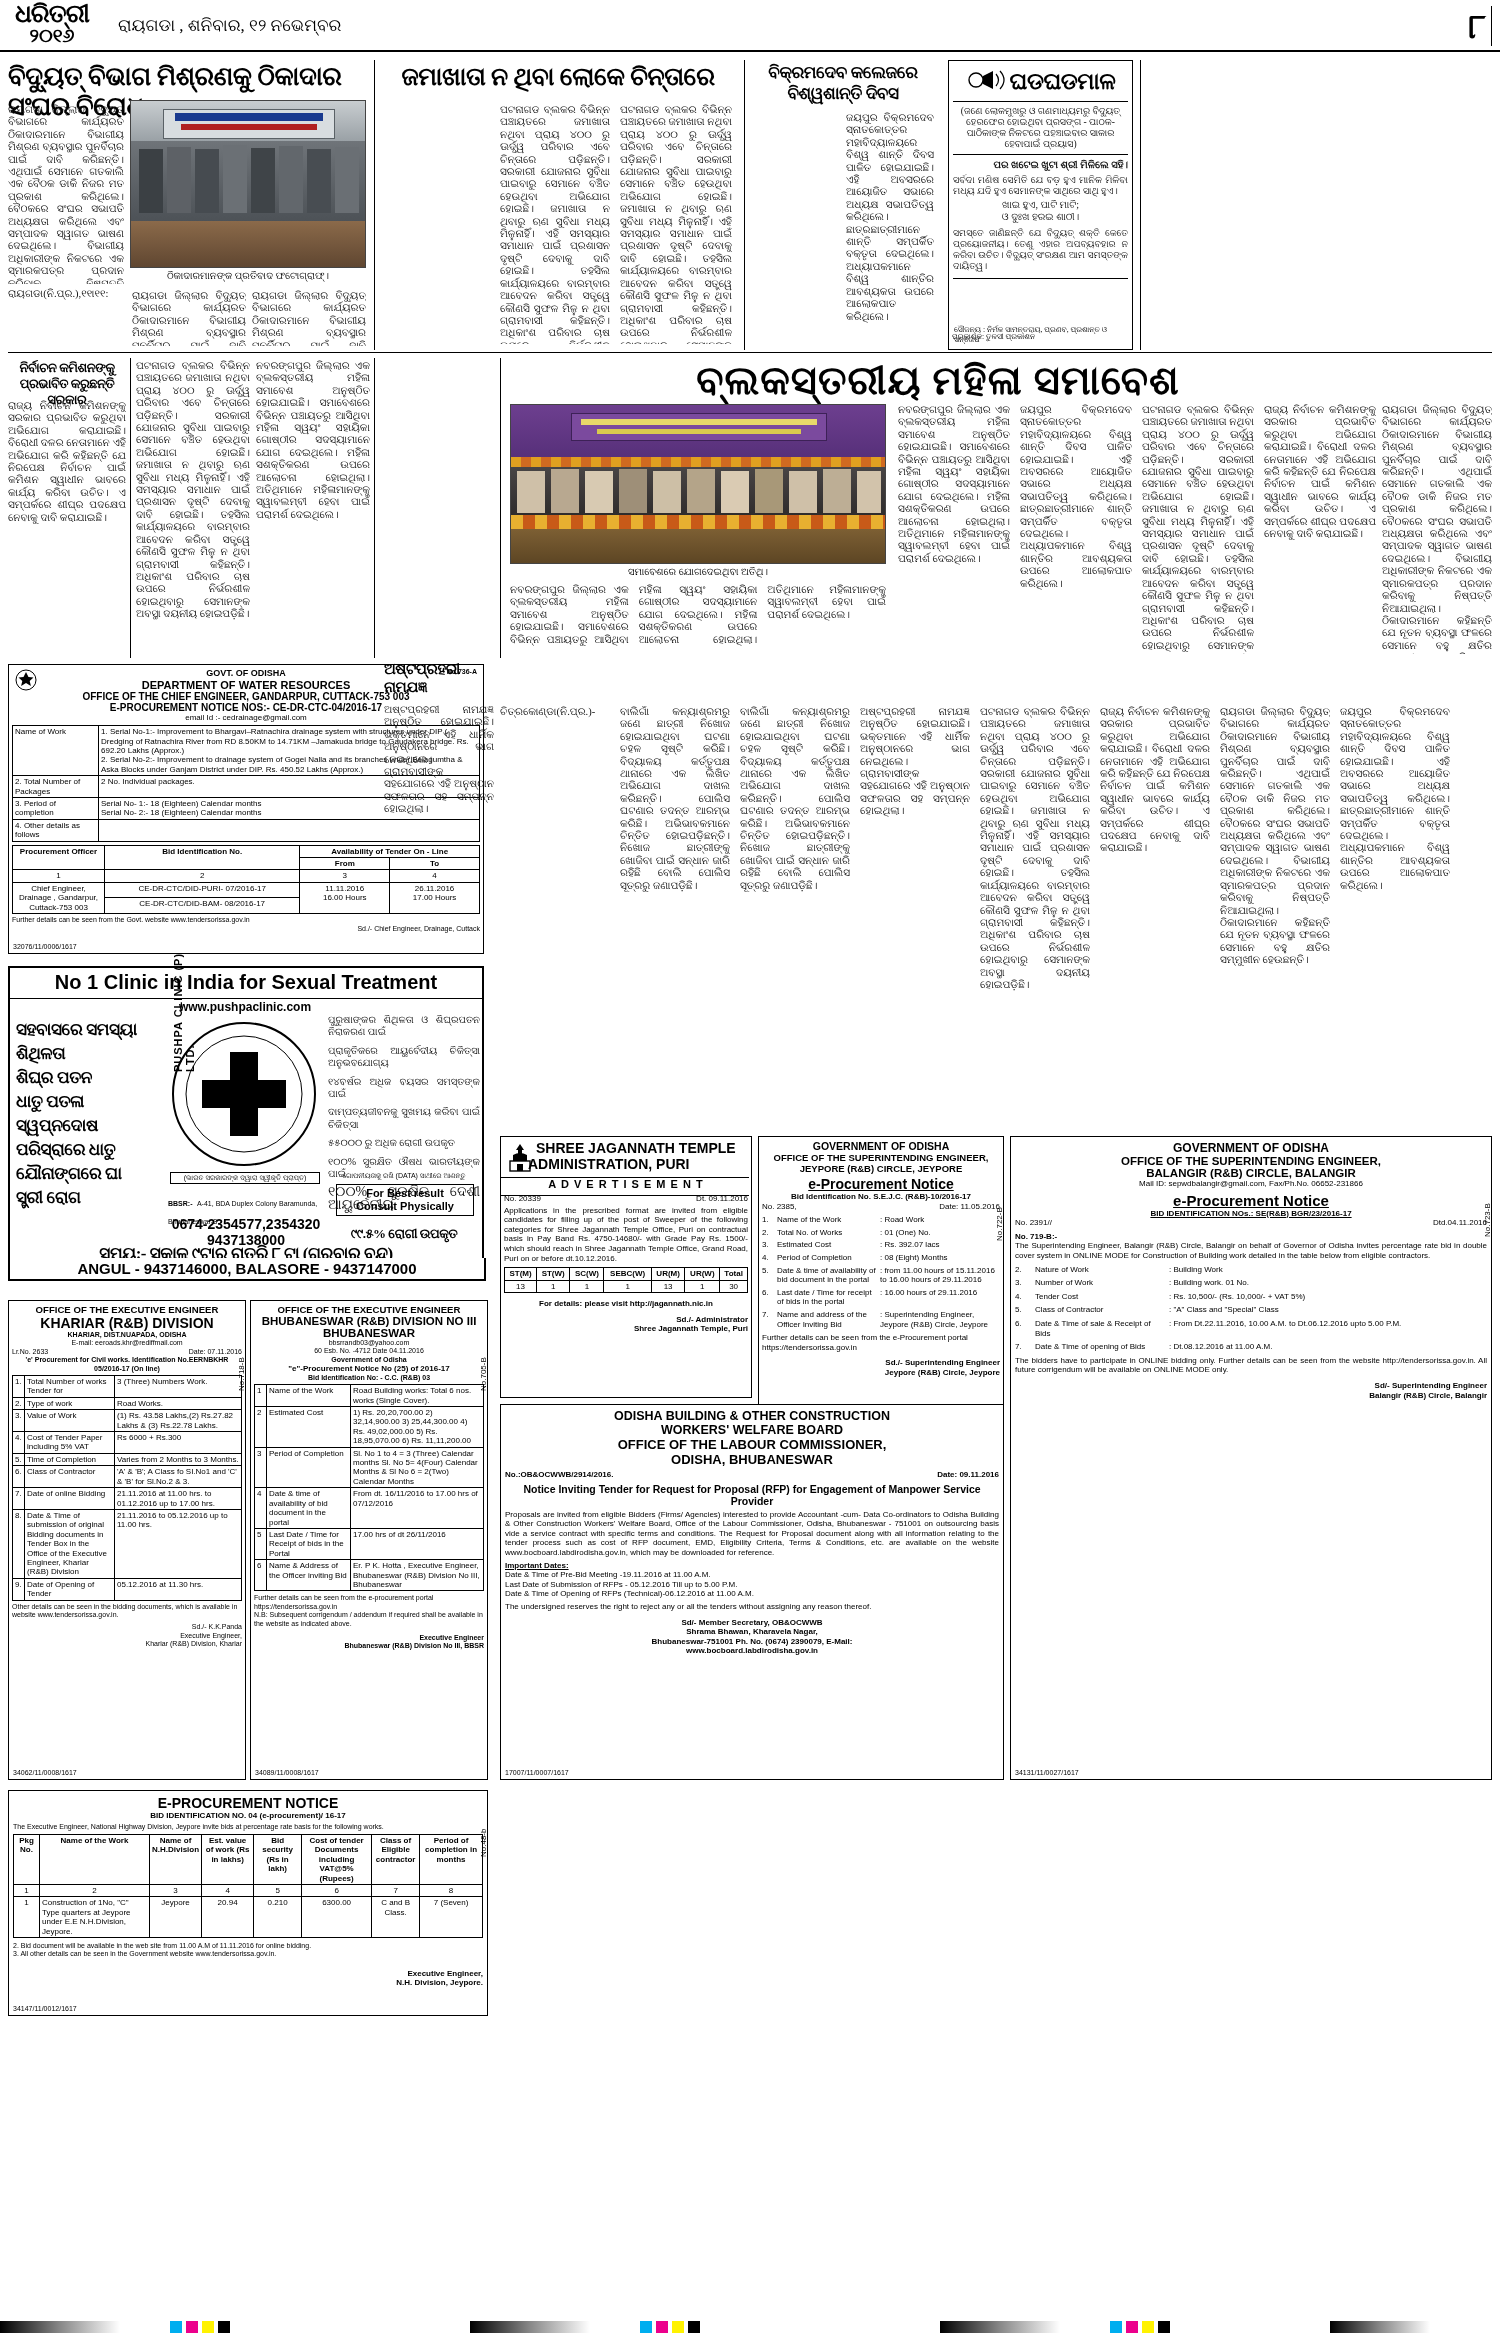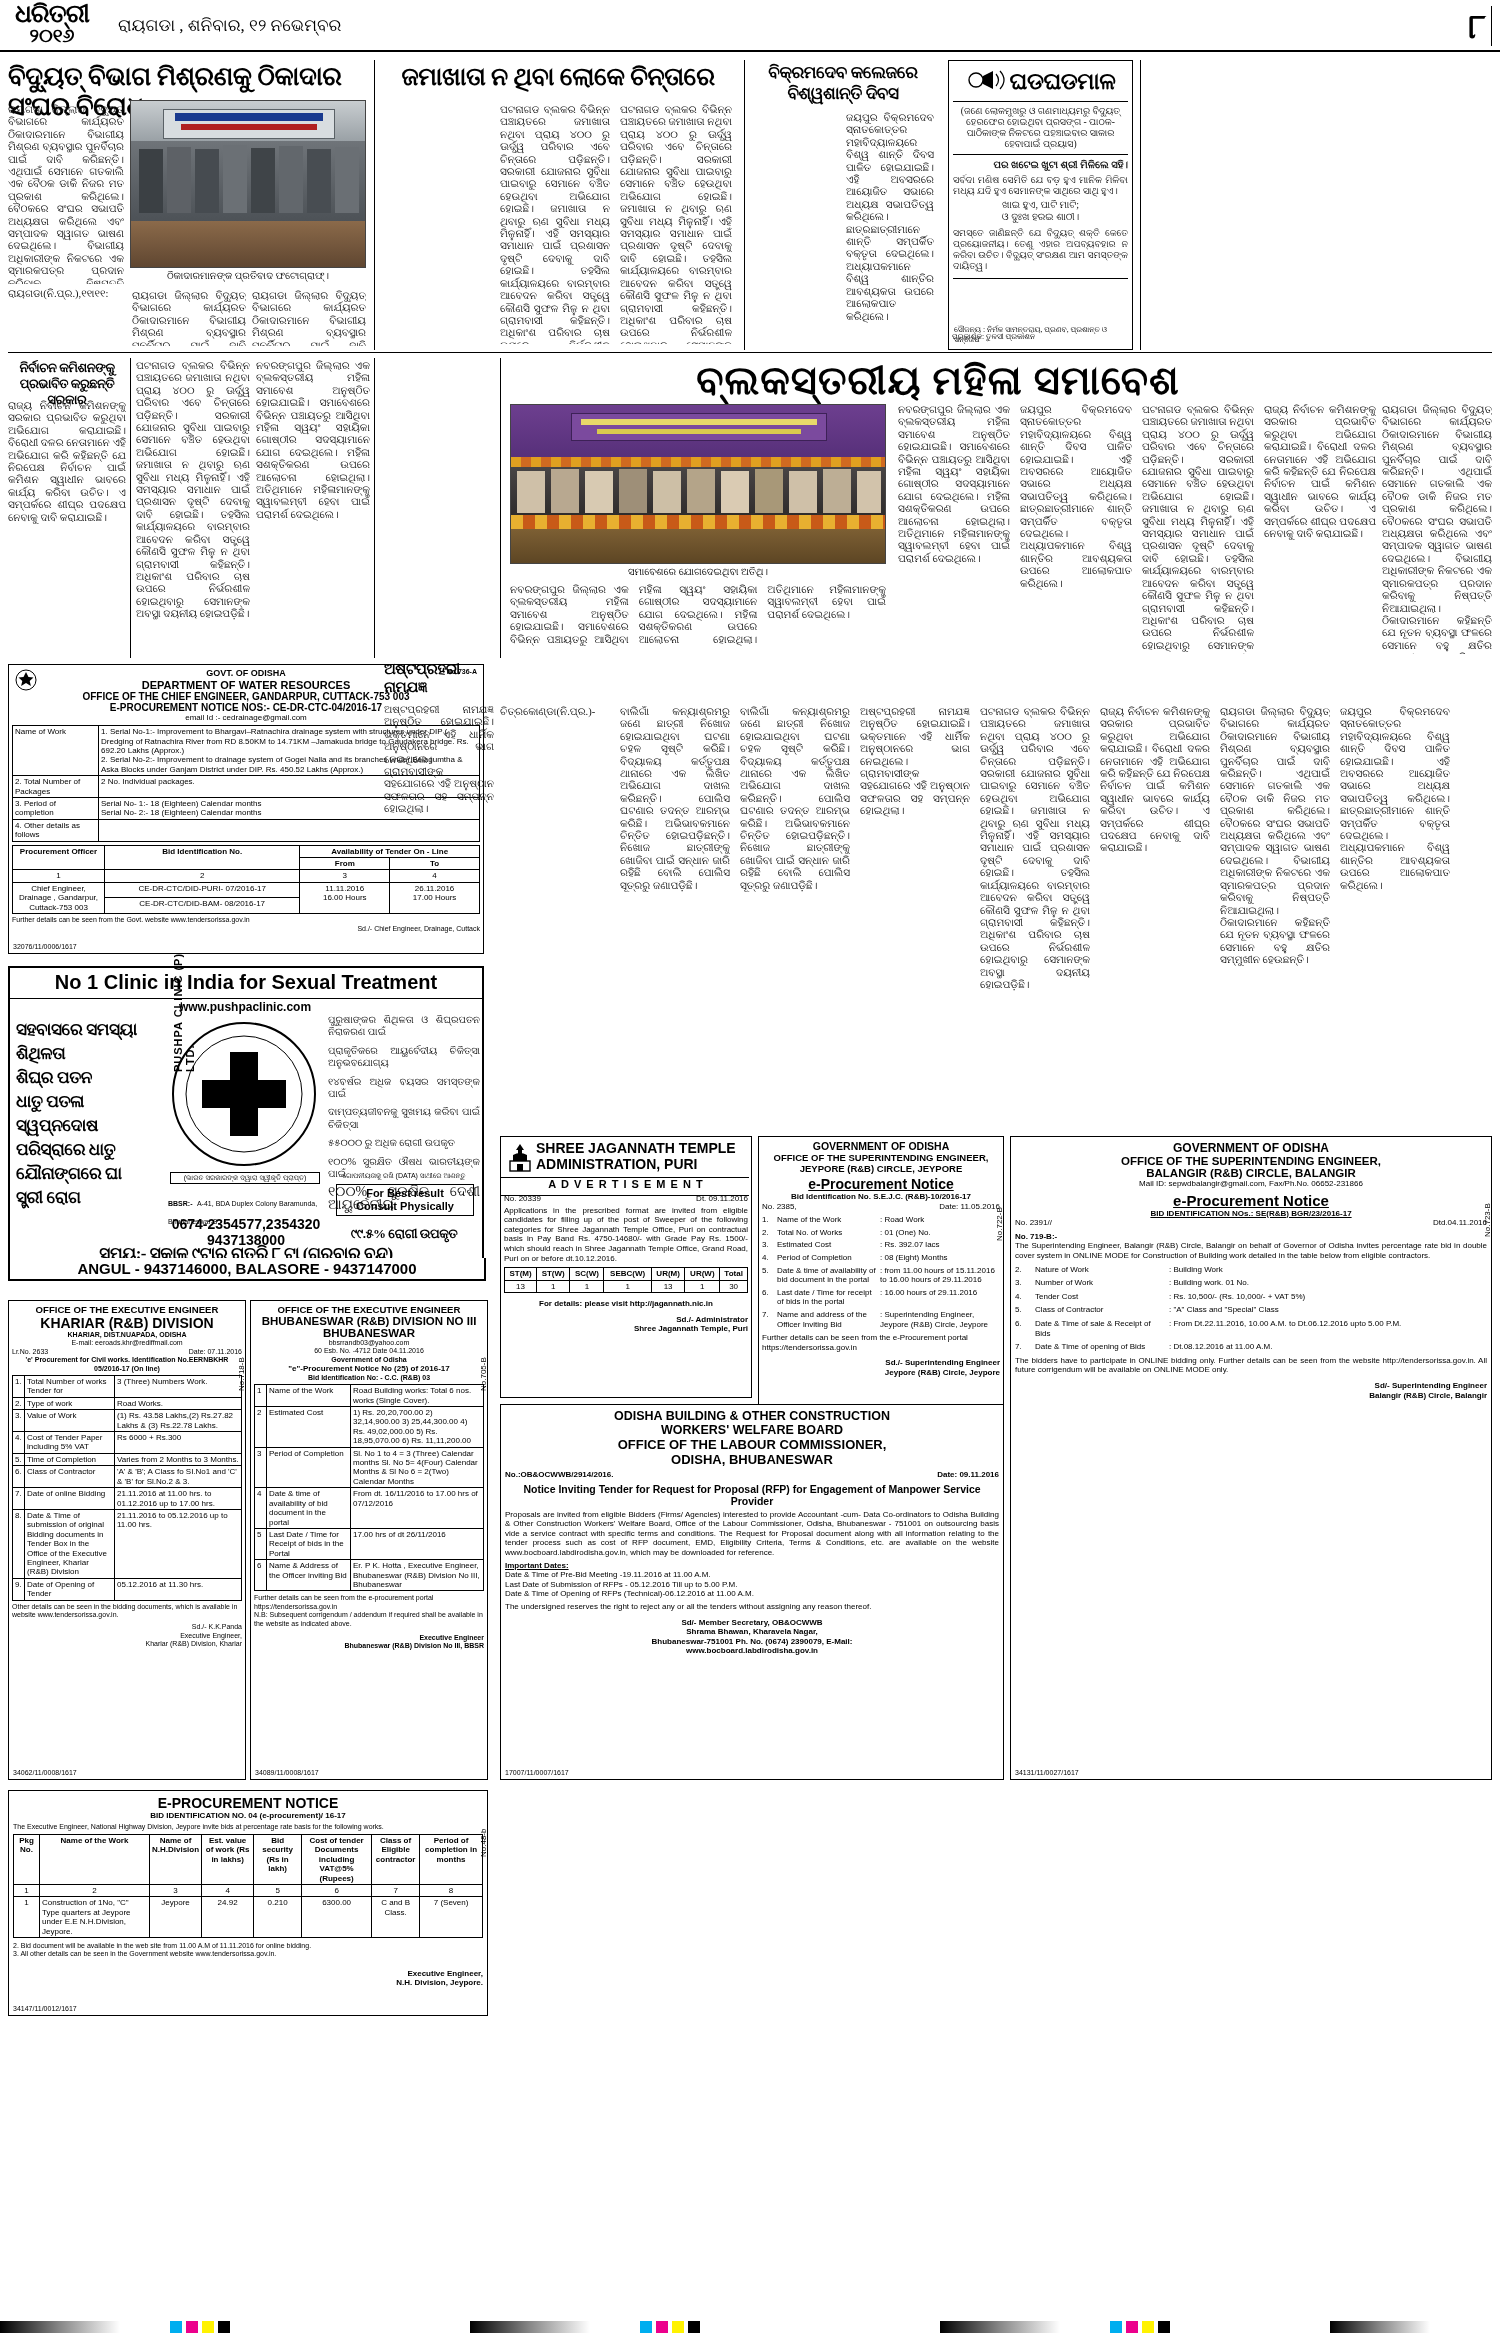--- a/index.html
+++ b/index.html
@@ -492,21 +492,21 @@
     <div style="position:absolute; left:6px; top:6px; width:26px; height:30px;">
       <svg width="26" height="30" viewBox="0 0 26 30">
         <path d="M13 1 L17 7 H9z" fill="#000"></path>
         <rect x="11" y="7" width="4" height="5" fill="#000"></rect>
         <path d="M6 12 q7 -4 14 0 v6 H6z" fill="#000"></path>
         <rect x="3" y="18" width="20" height="10" fill="none" stroke="#000" stroke-width="1.4"></rect>
         <rect x="10" y="21" width="6" height="7" fill="#000"></rect>
       </svg>
     </div>
     <div class="b" style="margin-left:32px; font-size:14px;">SHREE JAGANNATH TEMPLE</div>
-    <div class="b" style="margin-left:32px; font-size:14px;">ADMINISTRATION, PURI</div>
+    <div class="b" style="margin-left:24px; font-size:14px;">ADMINISTRATION, PURI</div>
     <div class="hr" style="left:0; top:40px; width:248px;"></div>
     <div class="b c" style="margin-top:6px; font-size:11px; letter-spacing:1px;">A D V E R T I S E M E N T</div>
     <div class="hr" style="left:0; top:58px; width:248px;"></div>
     <div style="display:flex; justify-content:space-between; margin-top:4px;" class="sm">
       <span>No. 20339</span>
       <span>Dt. 09.11.2016</span>
     </div>
     <div class="sm just" style="margin-top:2px;">Applications in the prescribed format are invited from eligible candidates for filling up of the post of Sweeper of the following categories for Shree Jagannath Temple Office, Puri on contractual basis in Pay Band Rs. 4750-14680/- with Grade Pay Rs. 1500/- which should reach in Shree Jagannath Temple Office, Grand Road, Puri on or before dt.10.12.2016.</div>
     <table class="t" style="margin-top:4px;">
       <tbody>
@@ -688,21 +688,21 @@
         <td class="c">4</td>
         <td class="c">5</td>
         <td class="c">6</td>
         <td class="c">7</td>
         <td class="c">8</td>
       </tr>
       <tr>
         <td class="c">1</td>
         <td>Construction of 1No, "C" Type quarters at Jeypore under E.E N.H.Division, Jeypore.</td>
         <td class="c">Jeypore</td>
-        <td class="c">24.92</td>
+        <td class="c">20.94</td>
         <td class="c">0.210</td>
         <td class="c">6300.00</td>
         <td class="c">C and B Class.</td>
         <td class="c">7 (Seven)</td>
       </tr>
     </tbody>
       </table>
     <div class="xs" style="margin-top:4px;">2.  Bid document will be available in the web site from 11.00 A.M of 11.11.2016 for online bidding.</div>
     <div class="xs">3.  All other details can be seen in the Government website www.tendersorissa.gov.in.</div>
     <div class="sm b" style="text-align:right; margin-top:10px; white-space:pre-line;">Executive Engineer,

